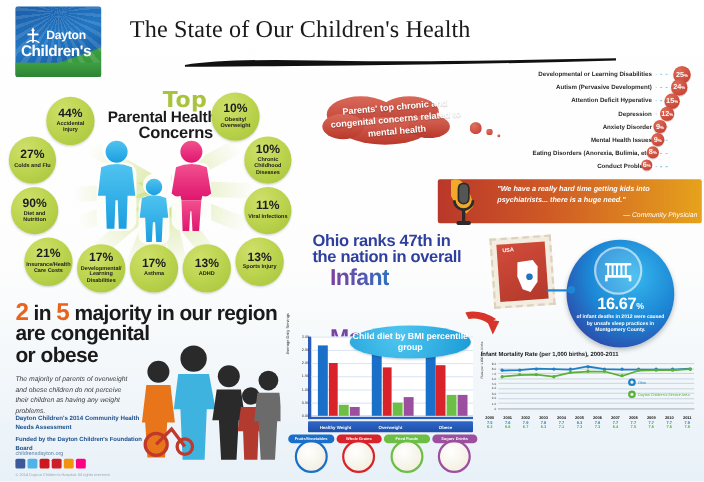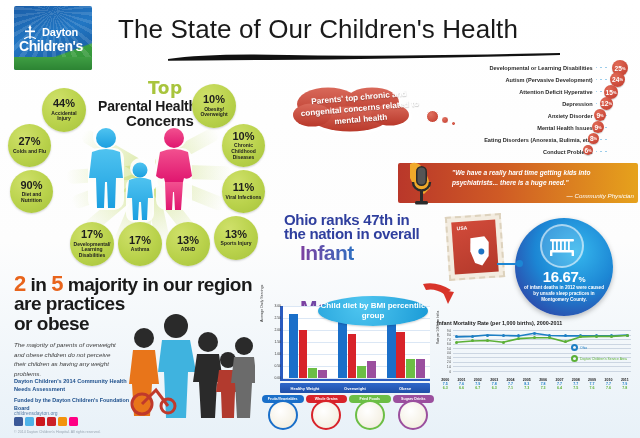--- a/index.html
+++ b/index.html
@@ -19,26 +19,26 @@
     background:repeating-conic-gradient(from 200deg at 50% 8%, rgba(255,255,255,.12) 0deg 5deg, rgba(255,255,255,0) 5deg 12deg); }
   .logo .grass { position:absolute; left:0; right:0; bottom:0; height:13px;
     background:linear-gradient(180deg,#3f9e43,#2c8433); }
   .logo .mark { position:absolute; left:6px; top:17px; width:20px; height:20px; }
   .logo .txt1 { position:absolute; left:28px; top:20px; color:#fff; font-size:11px;
     font-weight:bold; letter-spacing:-.2px; }
   .logo .txt2 { position:absolute; left:5px; top:32px; color:#fff; font-size:14px;
     font-weight:bold; letter-spacing:-.4px; }
 
   .main-title { position:absolute; left:118px; top:14px; width:500px;
-    font-family:Liberation Sans, sans-serif; font-size:26px; color:#1a1a1a;
+    font-family:Liberation Serif, serif; font-size:22px; color:#1a1a1a;
     letter-spacing:.1px; white-space:nowrap; }
   .title-swoosh { position:absolute; left:168px; top:52px; width:392px; height:9px; }
 
   
-  .tp-top { position:absolute; left:148px; top:78px; font-size:17px; font-weight:bold;
+  .tp-top { position:absolute; left:148px; top:78px; font-size:20px; font-weight:bold;
     color:#a8c43c; font-family:"DejaVu Sans", sans-serif; letter-spacing:.5px;
     text-shadow:1px 1px 0 #fff; }
   .tp-l1 { position:absolute; left:98px; top:98px; font-size:14px; font-weight:bold;
     color:#1a1a1a; letter-spacing:-.2px; }
   .tp-l2 { position:absolute; left:126px; top:112px; font-size:15px; font-weight:bold;
     color:#1a1a1a; letter-spacing:-.2px; }
 
   .bubble { position:absolute; border-radius:50%;
     background:radial-gradient(circle at 35% 28%, #cfe06a 0%, #b9d24b 55%, #a6c23c 100%);
     display:flex; flex-direction:column; align-items:center; justify-content:center;
@@ -273,20 +273,24 @@
     <span class="lbl">Accidental Injury</span>
   </div>
   <div class="bubble" style="left:8px;   top:124px; width:43px; height:43px;">
     <span class="pct">27%</span>
     <span class="lbl">Colds and Flu</span>
   </div>
   <div class="bubble" style="left:10px;  top:170px; width:43px; height:43px;">
     <span class="pct">90%</span>
     <span class="lbl">Diet and Nutrition</span>
   </div>
+  <div class="bubble" style="left:22px;  top:216px; width:44px; height:44px;">
+    <span class="pct">21%</span>
+    <span class="lbl">Insurance/Health Care Costs</span>
+  </div>
   <div class="bubble" style="left:70px;  top:222px; width:44px; height:44px;">
     <span class="pct">17%</span>
     <span class="lbl">Developmental/ Learning Disabilities</span>
   </div>
   <div class="bubble" style="left:118px; top:222px; width:44px; height:44px;">
     <span class="pct">17%</span>
     <span class="lbl">Asthma</span>
   </div>
   <div class="bubble" style="left:166px; top:222px; width:44px; height:44px;">
     <span class="pct">13%</span>
@@ -492,21 +496,21 @@
   </div>
   <div class="lead-line"></div>
   <div class="lead-dot"></div>
 
   <div class="two-in-five">
     <span class="n1">2</span>
     <span>in</span>
     <span class="n2">5</span>
     <span>majority in our region</span>
   </div>
-  <div class="tif-l2">are practices</div>
+  <div class="tif-l2">are congenital</div>
   <div class="tif-l3">or obese</div>
   <div class="tif-note">The majority of parents of overweight and obese children do not perceive their children as having any weight problems.</div>
 
   <svg class="ppl" style="left:120px; bottom:18px; width:135px; height:108px;" viewBox="0 0 135 108">
     <g fill="#2a2a2a">
       <circle cx="24" cy="26" r="10"></circle>
         <path d="M13 38 h22 l4 34 h-7 l-2 32 h-16 l-2 -32 h-3 z" fill="#e8751a"></path>
       <circle cx="56" cy="14" r="12"></circle>
         <path d="M42 28 h28 l6 32 h-8 l-2 46 h-20 l-2 -46 h-6 z" fill="#3fb3df"></path>
       <circle cx="88" cy="30" r="10"></circle>

